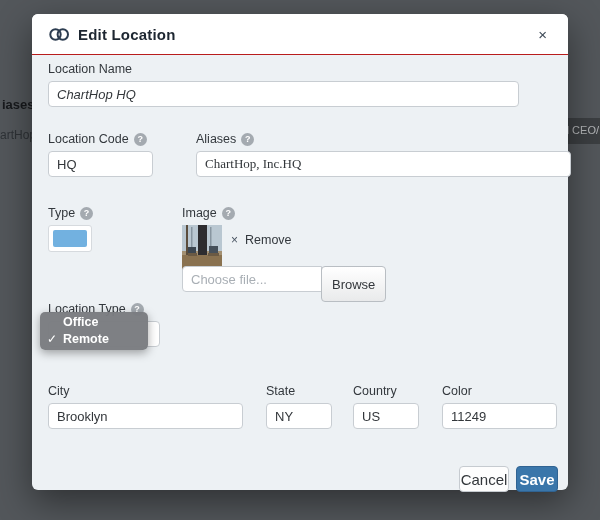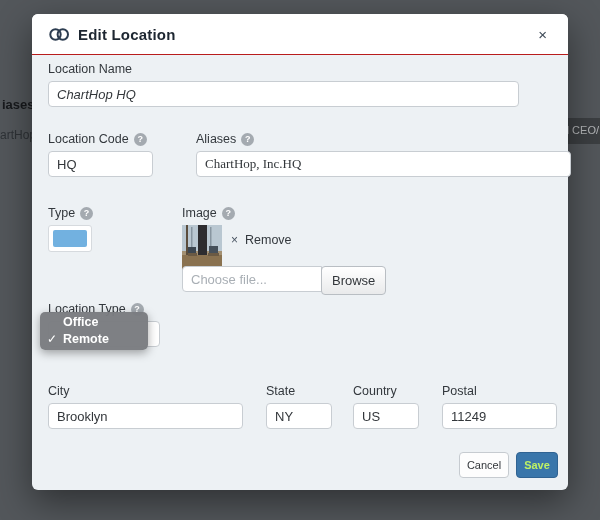--- a/index.html
+++ b/index.html
@@ -73,21 +73,21 @@
   }
   .swatch-inner { width: 100%; height: 100%; border-radius: 2px; }
   .g-image { left: 150px; top: 192px; }
   .img-row { display: flex; align-items: flex-start; }
   .thumb { width: 40px; height: 45px; display: block; }
   .remove-x { margin: 9px 0 0 9px; color: #4a5562; font-size: 12px; cursor: pointer; line-height: 1; }
   .remove-label { margin: 8px 0 0 7px; font-size: 12.5px; color: #33383d; cursor: pointer; }
   .file-row { position: absolute; left: 150px; top: 252px; display: flex; }
   .file-input { width: 140px; border-radius: 4px 0 0 4px; }
   .browse-btn {
-    height: 29px; padding: 0 10px; margin-left: -1px;
+    height: 36px; padding: 0 10px; margin-left: -1px;
     background: linear-gradient(#ffffff, #e9eaeb);
     border: 1px solid #b9bec3; border-radius: 4px;
     font-family: "Liberation Sans", sans-serif;
     font-size: 13px; color: #33373b; cursor: pointer;
   }
 
   
   .g-type { left: 16px; top: 288px; }
   .type-select {
     width: 112px; height: 26px; background: #ffffff;
@@ -110,31 +110,31 @@
   }
 
   
   .g-city    { left: 16px;  top: 370px; } .g-city .tin    { width: 195px; }
   .g-state   { left: 234px; top: 370px; } .g-state .tin   { width: 66px; }
   .g-country { left: 321px; top: 370px; } .g-country .tin { width: 66px; }
   .g-postal  { left: 410px; top: 370px; } .g-postal .tin  { width: 115px; }
 
   
   .btn {
-    position: absolute; top: 438px; height: 26px; border-radius: 4px;
-    font-family: "Liberation Sans", sans-serif; font-size: 11px; cursor: pointer;
+    position: absolute; top: 452px; height: 26px; border-radius: 4px;
+    font-family: "Liberation Sans", sans-serif; font-size: 15px; cursor: pointer;
     display: flex; align-items: center; justify-content: center;
   }
   .btn-cancel {
     left: 427px; width: 50px;
     background: #fdfdfd; border: 1px solid #c6cbd0; color: #33373b;
   }
   .btn-save {
     left: 484px; width: 42px;
-    background: #3a76aa; border: 1px solid #306392; color: #bef264; font-weight: 700;
+    background: #3a76aa; border: 1px solid #306392; color: #ffffff; font-weight: 700;
   }
 </style>
 </head>
 <body>
 
 <span class="bd-frag bd-frag-1">iases</span>
 <span class="bd-frag bd-frag-2">artHop</span>
 <div class="bd-badge"></div>
 <span class="bd-frag bd-frag-3">d CEO/</span>
 
@@ -233,20 +233,20 @@
   </div>
   <div class="fgroup g-city">
     <div class="flabel">City</div>
     <input class="tin" type="text" value="Brooklyn" style="">
   </div>
   <div class="fgroup g-country">
     <div class="flabel">Country</div>
     <input class="tin" type="text" value="US" style="">
   </div>
   <div class="fgroup g-postal">
-    <div class="flabel">Postal</div>
+    <div class="flabel">Color</div>
     <input class="tin" type="text" value="11249" style="">
   </div>
 
   <button class="btn btn-cancel">Cancel</button>
   <button class="btn btn-save">Save</button>
 
 </div>
 
 </body></html>

